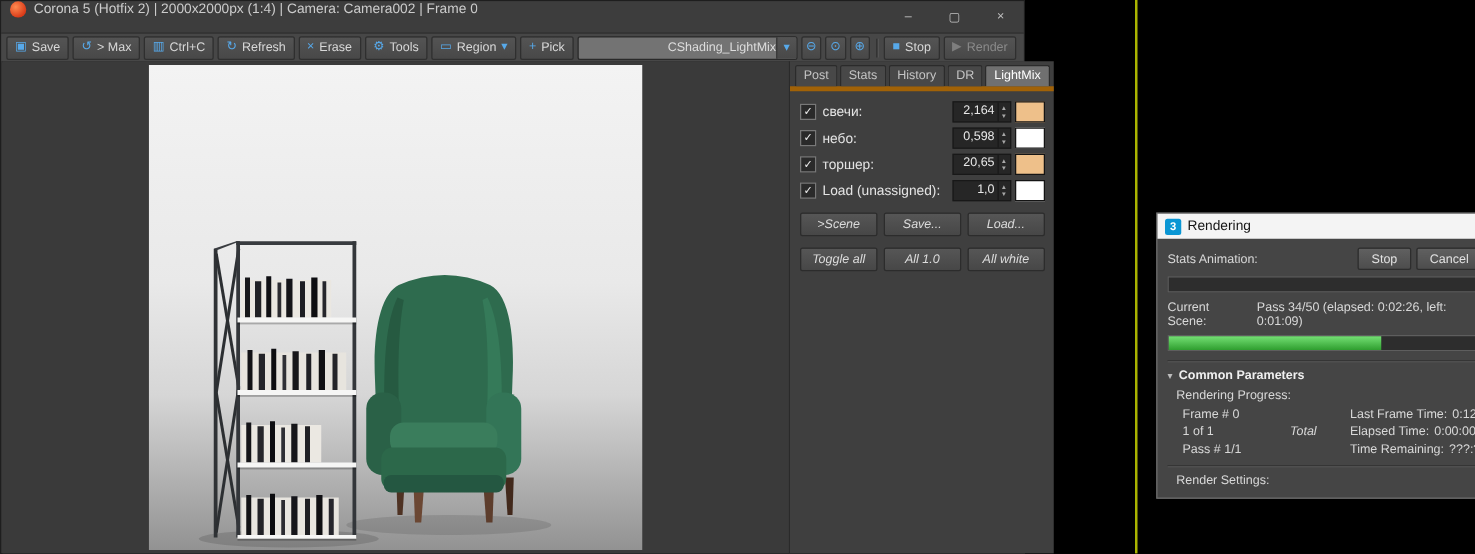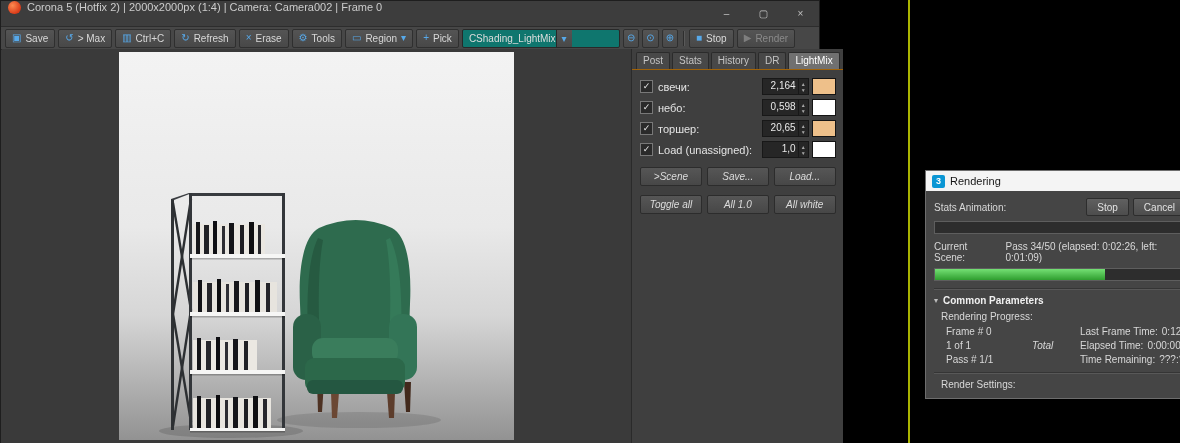--- a/index.html
+++ b/index.html
@@ -15,31 +15,31 @@
   .win-btn{width:37px;height:100%;display:flex;align-items:center;justify-content:center;color:#c0c0c0;font-size:10px;}
 
   .toolbar{height:22px;background:#474747;border-bottom:1px solid #2b2b2b;display:flex;align-items:center;padding:0 4px;gap:3px;}
   .tbtn{height:17px;display:flex;align-items:center;gap:4px;padding:0 6px;background:linear-gradient(#545454,#484848);
         border:1px solid #2f2f2f;border-radius:2px;color:#d8d8d8;font-size:10px;white-space:nowrap;cursor:default;}
   .tbtn.sq{padding:0 3px;}
   .tbtn.disabled{color:#8a8a8a;}
   .tb-ic{color:#57a9ea;font-size:10px;line-height:1;}
   .tbtn.disabled .tb-ic{color:#7e7e7e;}
   .tsep{width:1px;height:15px;background:#2e2e2e;box-shadow:1px 0 0 #595959;margin:0 2px;flex:none;}
-  .shading-select{height:17px;display:flex;align-items:center;justify-content:flex-start;background:#0f766e;
-        border:1px solid #292929;border-radius:2px;color:#dddddd;font-size:10px;padding-left:6px;width:150px;flex:none;}
+  .shading-select{height:17px;display:flex;align-items:center;justify-content:flex-end;background:#737373;
+        border:1px solid #292929;border-radius:2px;color:#dddddd;font-size:10px;padding-left:24px;width:150px;flex:none;}
   .shading-select .dd{width:15px;height:100%;display:flex;align-items:center;justify-content:center;color:#57a9ea;
         border-left:1px solid #292929;background:linear-gradient(#545454,#484848);}
 
   .main{position:absolute;top:48px;left:1px;right:1px;bottom:1px;display:flex;}
   .canvas{width:629px;flex:none;position:relative;background:#3a3a3a;}
   .render-img{position:absolute;left:117px;top:3px;width:395px;height:388px;display:block;}
   .sidepanel{flex:1;background:#3f3f3f;border-left:1px solid #2a2a2a;display:flex;flex-direction:column;}
 
-  .tabs{display:flex;gap:2px;padding:3px 3px 0 4px;border-bottom:1px solid #a16207;}
+  .tabs{display:flex;gap:2px;padding:3px 3px 0 4px;border-bottom:4px solid #a16207;}
   .tab{font-size:10px;color:#c4c4c4;padding:2px 6px 3px;background:#484848;border:1px solid #2b2b2b;border-bottom:none;border-radius:2px 2px 0 0;}
   .tab.active{background:#707070;color:#ffffff;}
 
   .lm{padding:8px 7px 0 8px;}
   .lm-row{display:flex;align-items:center;margin-bottom:4px;}
   .chk{width:11px;height:11px;flex:none;background:#2a2a2a;border:1px solid #787878;font-size:9px;line-height:10px;text-align:center;color:#eaeaea;}
   .lm-label{color:#e4e4e4;font-size:11px;margin-left:5px;}
   .spinbox{margin-left:auto;display:flex;align-items:stretch;height:15px;background:#262626;border:1px solid #181818;flex:none;}
   .spin-val{width:33px;text-align:right;color:#e8e8e8;font-size:10px;line-height:14px;padding-right:2px;}
   .spin-arrows{display:flex;flex-direction:column;justify-content:center;width:9px;border-left:1px solid #181818;}

